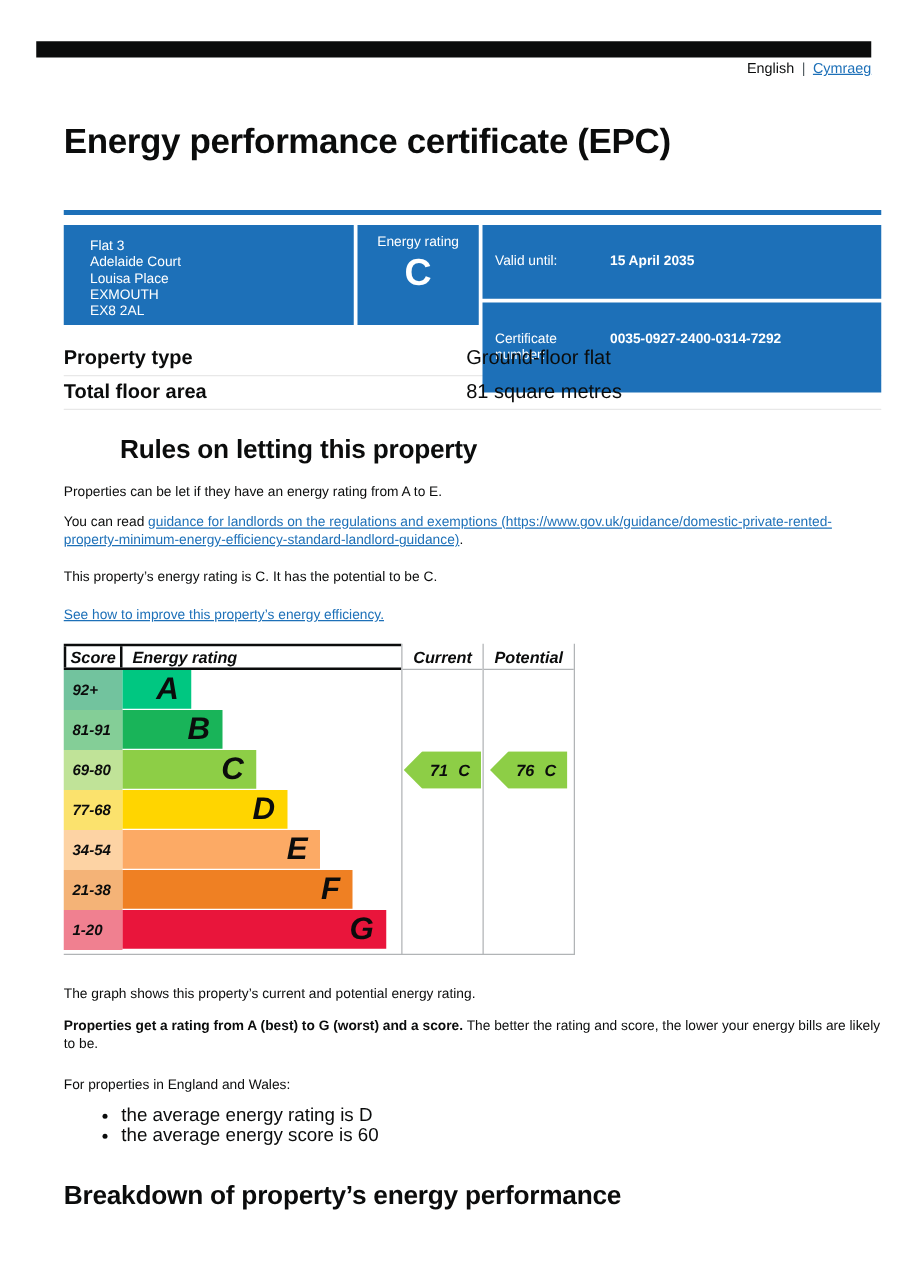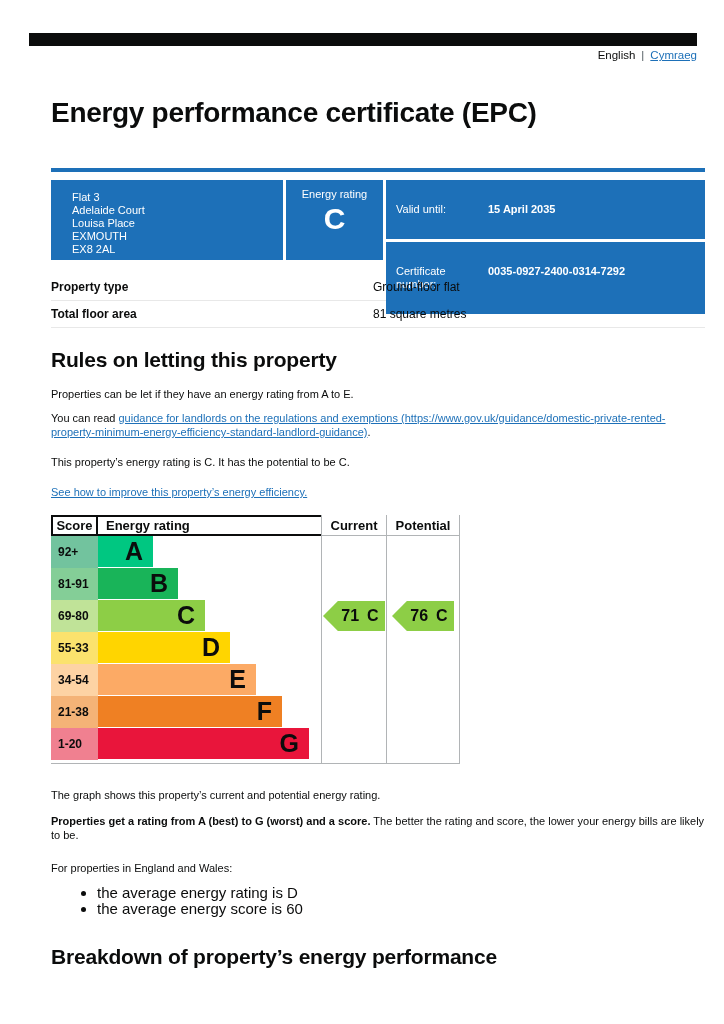--- a/index.html
+++ b/index.html
@@ -24,50 +24,50 @@
   .addr { width:232px; padding:11px 0 0 21px; font-size:11px; line-height:13px; }
   .rating-cell { width:97px; text-align:center; padding-top:8px; }
   .rating-cell .lab { font-size:11px; }
   .rating-cell .big { font-size:30px; font-weight:bold; margin-top:2px; }
   .right-col { flex:1; display:flex; flex-direction:column; gap:3px; }
   .kv { flex:1; display:flex; padding:23px 10px; font-size:11px; line-height:13px; }
   .kv .k { width:80px; }
   .kv .v { font-weight:bold; margin-left:12px; }
 
   .ptable { margin-top:14px; }
-  .prow { display:flex; height:27px; align-items:center; border-bottom:1px solid #e8e8e8; font-size:12px; }
+  .prow { display:flex; height:27px; align-items:center; border-bottom:1px solid #e8e8e8; font-size:16px; }
   .prow .pl { font-weight:bold; width:322px; }
 
   h2 { font-size:21px; font-weight:bold; letter-spacing:-0.2px; }
-  .h2-rules { margin-top:20px; }
+  .h2-rules { margin-top:20px;margin-left:45px; }
   p { font-size:11px; line-height:14px; }
   .p1 { margin-top:15px; }
   .p2 { margin-top:10px; width:640px; }
   a.inline { color:#1d70b8; text-decoration:underline; cursor:pointer; overflow-wrap:anywhere; }
   .h2-score { margin-top:22px; }
   .p3 { margin-top:16px; }
   .plink { margin-top:16px; }
 
   
-  .chart { position:relative; margin-top:16px; width:335px; height:249px; }
+  .chart { position:relative; margin-top:16px; width:335px; height:249px;font-style:italic; }
   .chart-head-left { position:absolute; left:0; top:0; width:270px; height:21px; display:flex; border-top:2px solid #0b0c0c; border-bottom:2px solid #0b0c0c; }
   .chart-head-left .hscore { width:47px; border-left:2px solid #0b0c0c; border-right:2px solid #0b0c0c; font-weight:bold; font-size:13px; display:flex; align-items:center; justify-content:center; }
   .chart-head-left .hrating { flex:1; font-weight:bold; font-size:13px; display:flex; align-items:center; padding-left:8px; }
   .bands { position:absolute; left:0; top:21px; width:270px; }
   .band-row { display:flex; height:32px; }
   .band-score { width:47px; font-weight:bold; font-size:12px; display:flex; align-items:center; padding-left:7px; }
   .band-barzone { flex:1; position:relative; }
   .band-bar { height:31px; display:flex; align-items:center; justify-content:flex-end; padding-right:10px; }
   .band-letter { font-weight:bold; font-size:25px; line-height:1; }
   .acol { position:absolute; top:0; height:249px; border-left:1px solid #b1b4b6; }
   .acol.current { left:270px; width:65px; }
   .acol.potential { left:335px; width:74px; border-right:1px solid #b1b4b6; }
   .acol .ahead { height:21px; display:flex; align-items:center; justify-content:center; font-weight:bold; font-size:13px; border-bottom:1px solid #b1b4b6; }
   .chart-bottom { position:absolute; left:0; bottom:0; width:409px; border-bottom:1px solid #b1b4b6; }
-  .arrow { position:absolute; left:50%; transform:translateX(-50%); width:62px; height:30px; display:flex; align-items:center; justify-content:center; gap:8px; padding-left:12px; font-weight:bold; font-size:16px; clip-path:polygon(0% 50%, 24% 0%, 100% 0%, 100% 100%, 24% 100%); }
+  .arrow { position:absolute; left:50%; transform:translateX(-50%); width:62px; height:30px; display:flex; align-items:center; justify-content:center; gap:8px; padding-left:12px; font-weight:bold; font-size:13px; clip-path:polygon(0% 50%, 24% 0%, 100% 0%, 100% 100%, 24% 100%); }
 
   .caption { margin-top:24px; }
   .lead { margin-top:12px; }
   .lead b { font-weight:bold; }
   .regions { margin-top:19px; }
   ul.avg { margin-top:10px; padding-left:46px; }
   ul.avg li { font-size:15px; line-height:16px; }
   .h2-breakdown { margin-top:28px; }
 </style>
 </head>
@@ -153,21 +153,21 @@
           </div>
           <div class="band-row">
             <div class="band-score" style="background: rgb(192, 227, 152);">69-80</div>
             <div class="band-barzone">
               <div class="band-bar" style="background: rgb(141, 206, 70); width: 107px;">
                 <span class="band-letter">C</span>
               </div>
             </div>
           </div>
           <div class="band-row">
-            <div class="band-score" style="background: rgb(251, 226, 109);">55-33</div>
+            <div class="band-score" style="background: rgb(251, 226, 109);">77-68</div>
             <div class="band-barzone">
               <div class="band-bar" style="background: rgb(255, 213, 0); width: 132px;">
                 <span class="band-letter">D</span>
               </div>
             </div>
           </div>
           <div class="band-row">
             <div class="band-score" style="background: rgb(253, 211, 164);">34-54</div>
             <div class="band-barzone">
               <div class="band-bar" style="background: rgb(252, 170, 101); width: 158px;">

